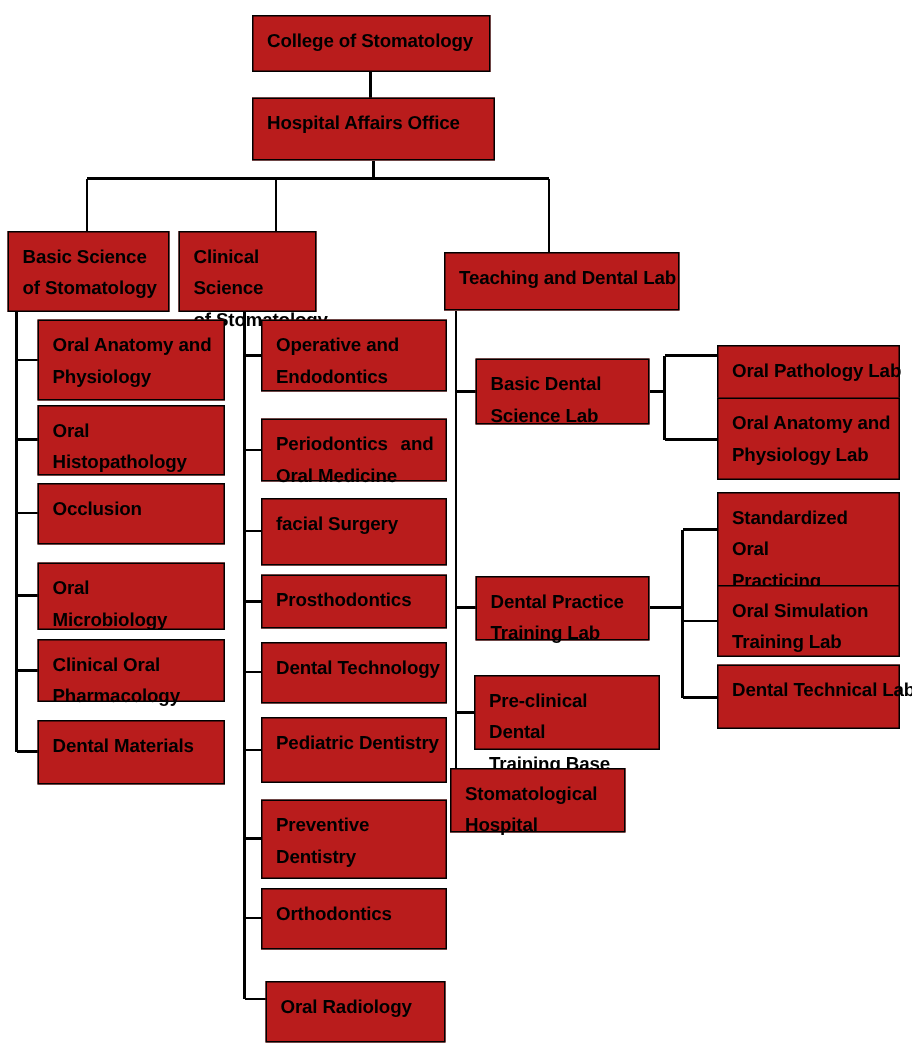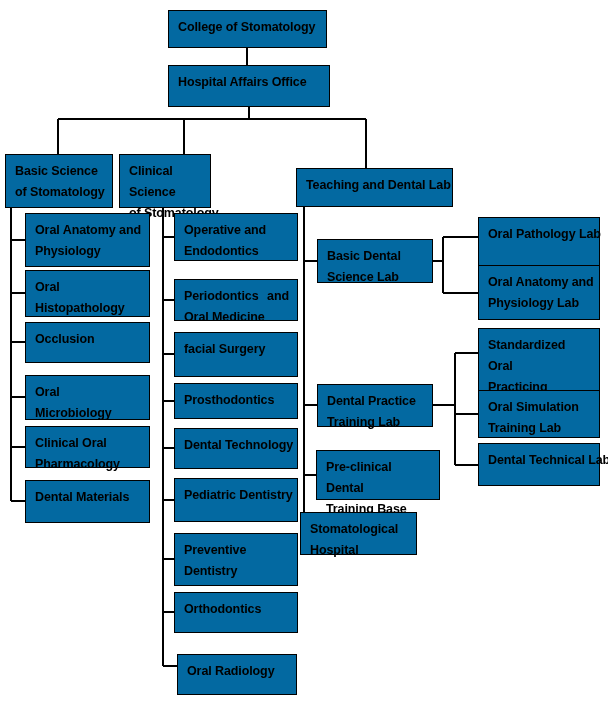--- a/index.html
+++ b/index.html
@@ -8,21 +8,21 @@
     width:608px;height:703px;
     background:#ffffff;
     font-family:"Liberation Sans","DejaVu Sans",sans-serif;
     overflow:hidden;
   }
   #connectors{position:absolute;left:0;top:0;width:608px;height:703px;}
   .box{
     position:absolute;
     box-sizing:border-box;
     border:1.5px solid #000;
-    background:#0369a1;
+    background:#b91c1c;
     padding:6px 8px 0 9px;
     font-weight:bold;
     font-size:12.5px;
     line-height:21px;
     color:#000;
     letter-spacing:-0.1px;
   }
   .line{white-space:nowrap;text-align:left;}
   .line.j{white-space:normal;text-align:justify;text-align-last:justify;}
 </style>
@@ -134,21 +134,21 @@
     </div>
   <div class="box" style="left:316px;top:450px;width:124px;height:50px">
       <div class="line j">Pre-clinical Dental</div>
       <div class="line">Training Base</div>
     </div>
   <div class="box" style="left:300px;top:512px;width:117px;height:43px">
       <div class="line">Stomatological</div>
       <div class="line">Hospital</div>
     </div>
 
-  <div class="box" style="left:478px;top:217px;width:122px;height:57px">
+  <div class="box" style="left:478px;top:230px;width:122px;height:57px">
       <div class="line">Oral Pathology Lab</div>
     </div>
   <div class="box" style="left:478px;top:265px;width:122px;height:55px">
       <div class="line">Oral Anatomy and</div>
       <div class="line">Physiology Lab</div>
     </div>
   <div class="box" style="left:478px;top:328px;width:122px;height:81px">
       <div class="line j">Standardized Oral</div>
       <div class="line j">Practicing Training</div>
       <div class="line">Lab</div>

